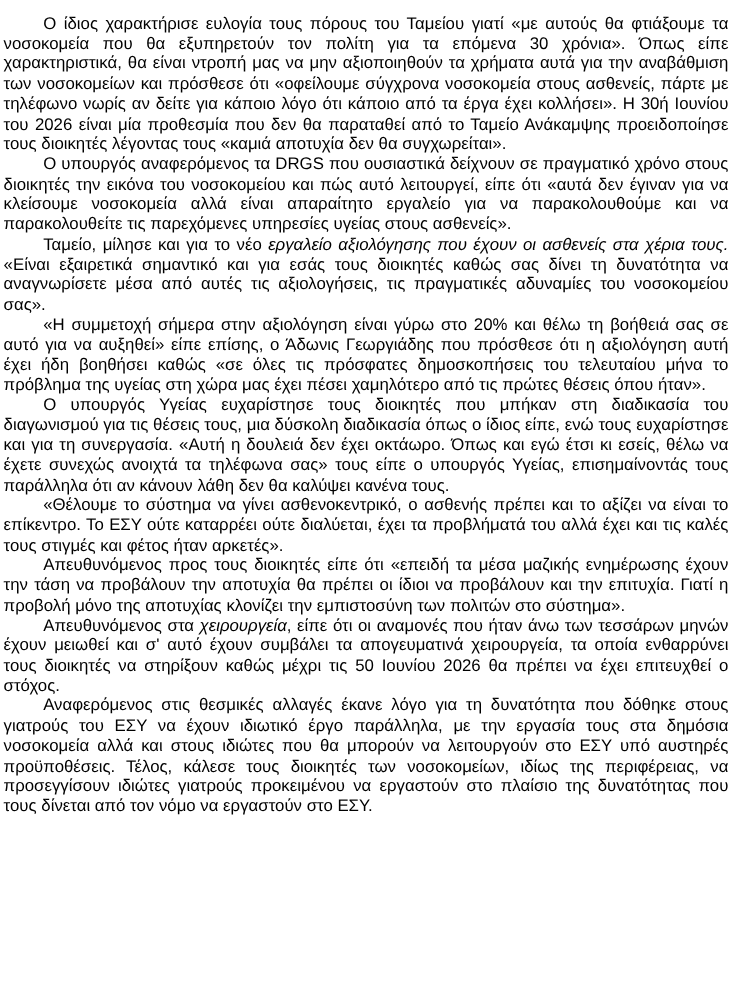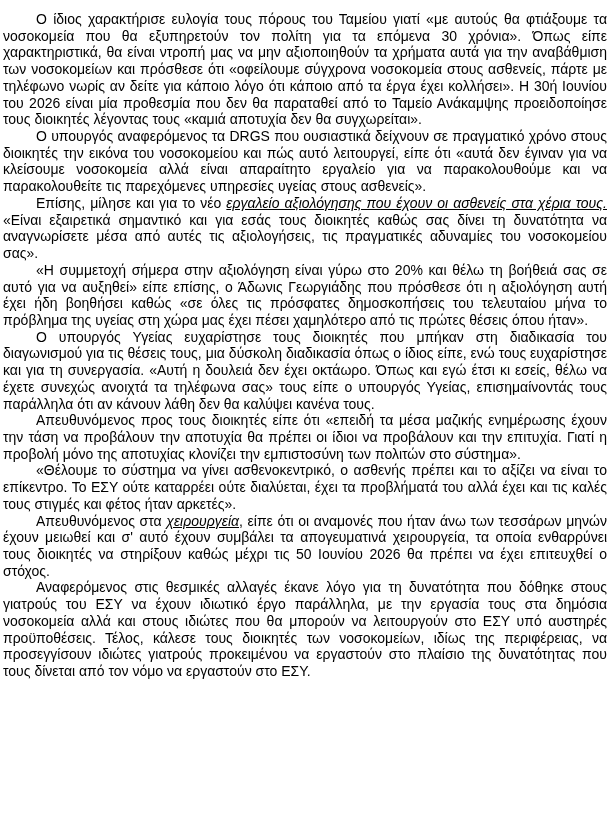--- a/index.html
+++ b/index.html
@@ -23,30 +23,30 @@
     color: #000000;
   }
   .page p {
     margin: 0;
     padding: 0;
     text-align: justify;
     text-indent: 33px;
     text-justify: inter-word;
   }
   .run { font-style: normal; }
-  .run.italic { font-style: italic; text-decoration: underline; }
+  .run.italic { font-style: italic; }
 </style>
 </head>
 <body>
 
 <div class="page">
   <div>
       <p><span class="run">Ο ίδιος χαρακτήρισε ευλογία τους πόρους του Ταμείου γιατί «με αυτούς θα φτιάξουμε τα νοσοκομεία που θα εξυπηρετούν τον πολίτη για τα επόμενα 30 χρόνια». Όπως είπε χαρακτηριστικά, θα είναι ντροπή μας να μην αξιοποιηθούν τα χρήματα αυτά για την αναβάθμιση των νοσοκομείων και πρόσθεσε ότι «οφείλουμε σύγχρονα νοσοκομεία στους ασθενείς, πάρτε με τηλέφωνο νωρίς αν δείτε για κάποιο λόγο ότι κάποιο από τα έργα έχει κολλήσει». Η 30ή Ιουνίου του 2026 είναι μία προθεσμία που δεν θα παραταθεί από το Ταμείο Ανάκαμψης προειδοποίησε τους διοικητές λέγοντας τους «καμιά αποτυχία δεν θα συγχωρείται».</span></p>
       <p><span class="run">Ο υπουργός αναφερόμενος τα DRGS που ουσιαστικά δείχνουν σε πραγματικό χρόνο στους διοικητές την εικόνα του νοσοκομείου και πώς αυτό λειτουργεί, είπε ότι «αυτά δεν έγιναν για να κλείσουμε νοσοκομεία αλλά είναι απαραίτητο εργαλείο για να παρακολουθούμε και να παρακολουθείτε τις παρεχόμενες υπηρεσίες υγείας στους ασθενείς».</span></p>
-      <p><span class="run">Επίσης, μίλησε και για το νέο </span><span class="run italic">εργαλείο αξιολόγησης που έχουν οι ασθενείς στα χέρια τους.</span><span class="run"> «Είναι εξαιρετικά σημαντικό και για εσάς τους διοικητές καθώς σας δίνει τη δυνατότητα να αναγνωρίσετε μέσα από αυτές τις αξιολογήσεις, τις πραγματικές αδυναμίες του νοσοκομείου σας».</span></p>
+      <p><span class="run">Ταμείο, μίλησε και για το νέο </span><span class="run italic">εργαλείο αξιολόγησης που έχουν οι ασθενείς στα χέρια τους.</span><span class="run"> «Είναι εξαιρετικά σημαντικό και για εσάς τους διοικητές καθώς σας δίνει τη δυνατότητα να αναγνωρίσετε μέσα από αυτές τις αξιολογήσεις, τις πραγματικές αδυναμίες του νοσοκομείου σας».</span></p>
       <p><span class="run">«Η συμμετοχή σήμερα στην αξιολόγηση είναι γύρω στο 20% και θέλω τη βοήθειά σας σε αυτό για να αυξηθεί» είπε επίσης, ο Άδωνις Γεωργιάδης που πρόσθεσε ότι η αξιολόγηση αυτή έχει ήδη βοηθήσει καθώς «σε όλες τις πρόσφατες δημοσκοπήσεις του τελευταίου μήνα το πρόβλημα της υγείας στη χώρα μας έχει πέσει χαμηλότερο από τις πρώτες θέσεις όπου ήταν».</span></p>
       <p><span class="run">Ο υπουργός Υγείας ευχαρίστησε τους διοικητές που μπήκαν στη διαδικασία του διαγωνισμού για τις θέσεις τους, μια δύσκολη διαδικασία όπως ο ίδιος είπε, ενώ τους ευχαρίστησε και για τη συνεργασία. «Αυτή η δουλειά δεν έχει οκτάωρο. Όπως και εγώ έτσι κι εσείς, θέλω να έχετε συνεχώς ανοιχτά τα τηλέφωνα σας» τους είπε ο υπουργός Υγείας, επισημαίνοντάς τους παράλληλα ότι αν κάνουν λάθη δεν θα καλύψει κανένα τους.</span></p>
+      <p><span class="run">«Θέλουμε το σύστημα να γίνει ασθενοκεντρικό, ο ασθενής πρέπει και το αξίζει να είναι το επίκεντρο. Το ΕΣΥ ούτε καταρρέει ούτε διαλύεται, έχει τα προβλήματά του αλλά έχει και τις καλές τους στιγμές και φέτος ήταν αρκετές».</span></p>
       <p><span class="run">Απευθυνόμενος προς τους διοικητές είπε ότι «επειδή τα μέσα μαζικής ενημέρωσης έχουν την τάση να προβάλουν την αποτυχία θα πρέπει οι ίδιοι να προβάλουν και την επιτυχία. Γιατί η προβολή μόνο της αποτυχίας κλονίζει την εμπιστοσύνη των πολιτών στο σύστημα».</span></p>
-      <p><span class="run">«Θέλουμε το σύστημα να γίνει ασθενοκεντρικό, ο ασθενής πρέπει και το αξίζει να είναι το επίκεντρο. Το ΕΣΥ ούτε καταρρέει ούτε διαλύεται, έχει τα προβλήματά του αλλά έχει και τις καλές τους στιγμές και φέτος ήταν αρκετές».</span></p>
       <p><span class="run">Απευθυνόμενος στα </span><span class="run italic">χειρουργεία</span><span class="run">, είπε ότι οι αναμονές που ήταν άνω των τεσσάρων μηνών έχουν μειωθεί και σ' αυτό έχουν συμβάλει τα απογευματινά χειρουργεία, τα οποία ενθαρρύνει τους διοικητές να στηρίξουν καθώς μέχρι τις 50 Ιουνίου 2026 θα πρέπει να έχει επιτευχθεί ο στόχος.</span></p>
       <p><span class="run">Αναφερόμενος στις θεσμικές αλλαγές έκανε λόγο για τη δυνατότητα που δόθηκε στους γιατρούς του ΕΣΥ να έχουν ιδιωτικό έργο παράλληλα, με την εργασία τους στα δημόσια νοσοκομεία αλλά και στους ιδιώτες που θα μπορούν να λειτουργούν στο ΕΣΥ υπό αυστηρές προϋποθέσεις. Τέλος, κάλεσε τους διοικητές των νοσοκομείων, ιδίως της περιφέρειας, να προσεγγίσουν ιδιώτες γιατρούς προκειμένου να εργαστούν στο πλαίσιο της δυνατότητας που τους δίνεται από τον νόμο να εργαστούν στο ΕΣΥ.</span></p>
     </div>
 </div>
 
 </body></html>

